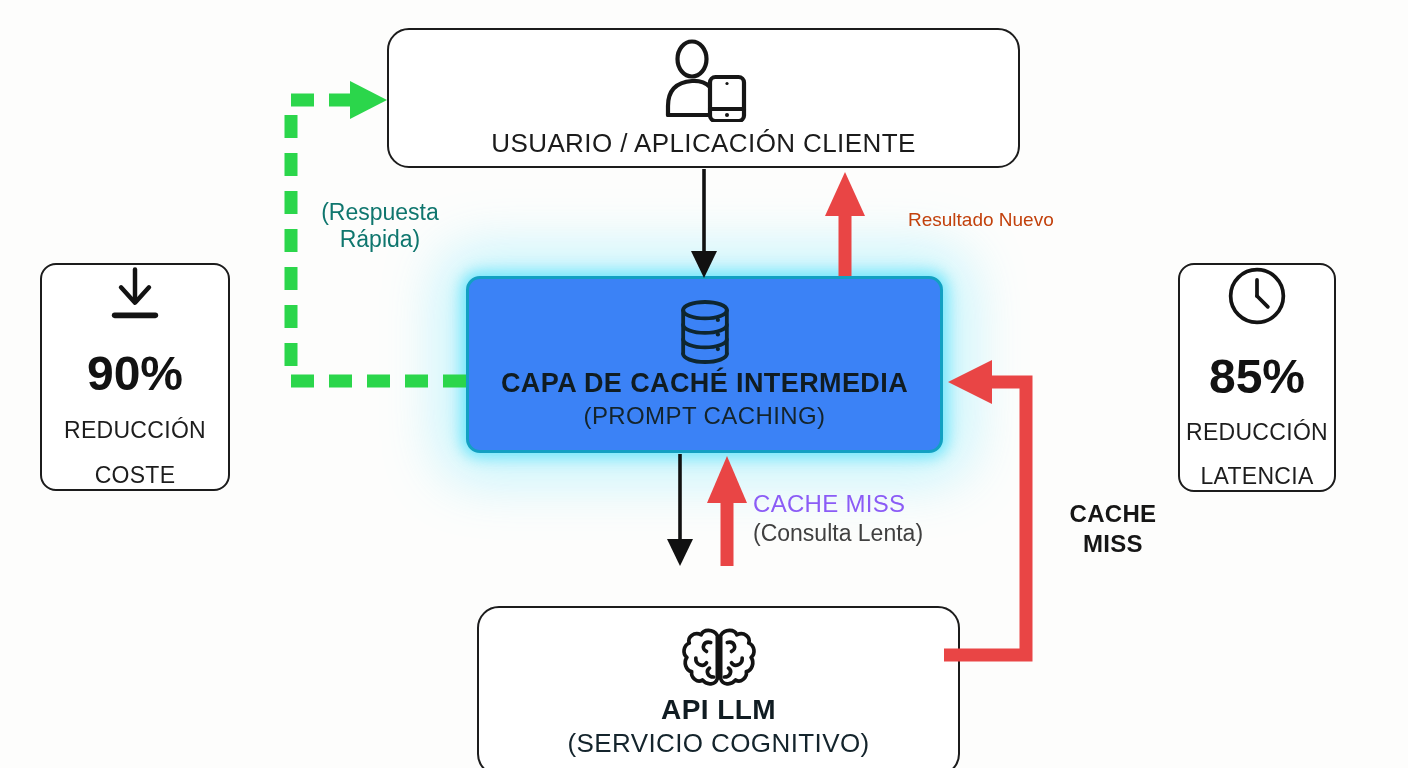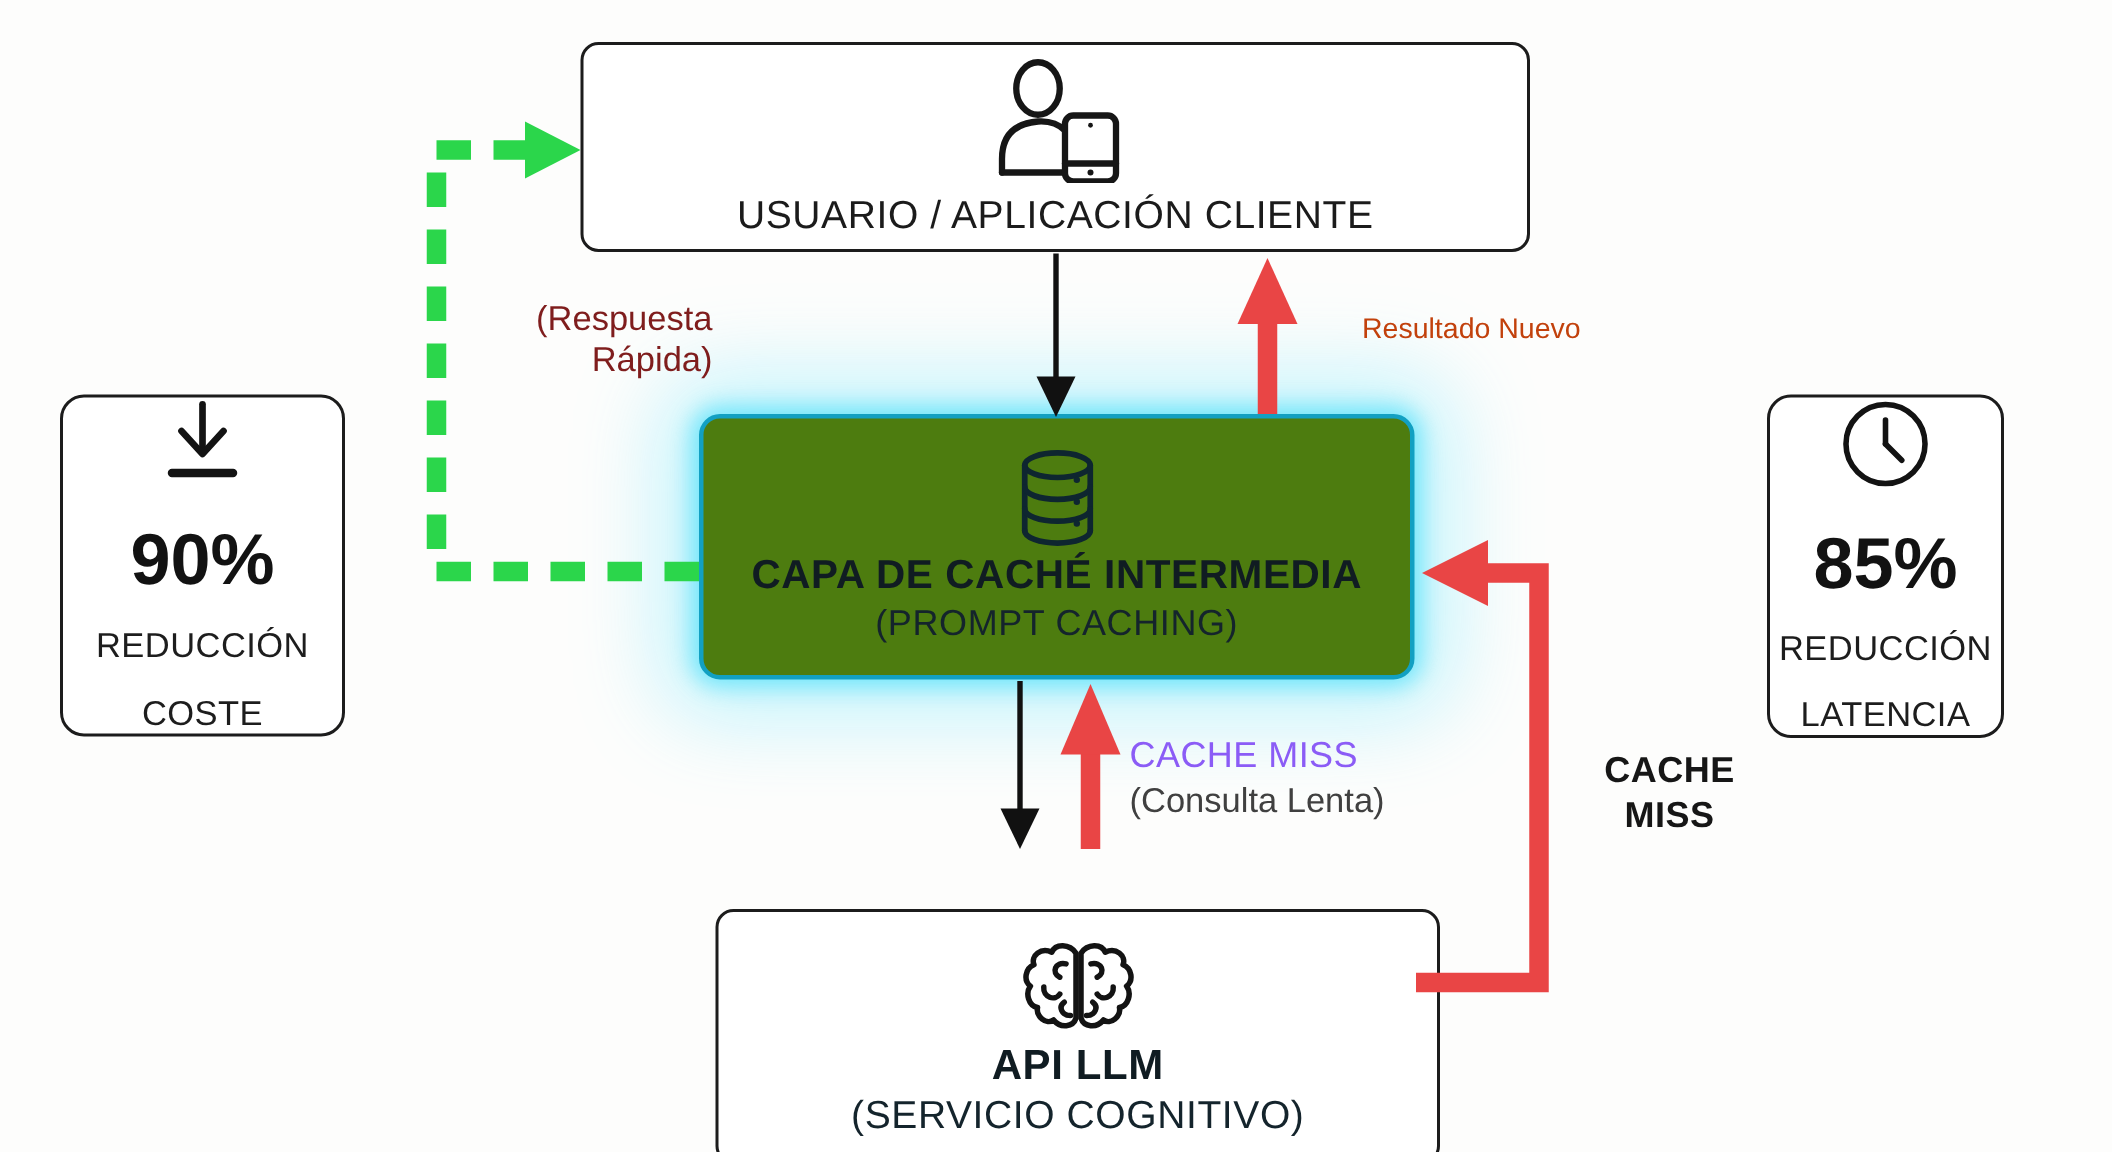--- a/index.html
+++ b/index.html
@@ -4,45 +4,45 @@
 <style>
   html,body{margin:0;padding:0;background:#ffffff;}
   #stage{
     position:relative;width:1408px;height:768px;overflow:hidden;
     background:#fdfdfc;
     font-family:"Liberation Sans", sans-serif;
     color:#191919;
   }
   .box{
     position:absolute;background:#ffffff;border:2.5px solid #1c1c1c;
-    border-radius:12px;display:flex;flex-direction:column;
+    border-radius:22px;display:flex;flex-direction:column;
     align-items:center;justify-content:center;text-align:center;
     box-sizing:border-box;
   }
   .node-label{font-size:26px;font-weight:500;letter-spacing:.4px;color:#1b1b1b;}
   .node-title{font-size:27px;font-weight:700;letter-spacing:.4px;color:#101c22;}
   .node-sub{font-size:24px;font-weight:500;letter-spacing:.4px;color:#14242c;}
   #user-box{left:387px;top:28px;width:633px;height:140px;gap:6px;}
   #cache-box{
     left:466px;top:276px;width:477px;height:177px;border-radius:14px;
-    border:3px solid #12a0c2;background:#4d7c0f;gap:3px;
+    border:3px solid #12a0c2;background:#3b82f6;gap:3px;
     box-shadow:0 0 14px 5px rgba(85,226,250,.75), 0 0 55px 26px rgba(180,241,252,.8);
   }
   #api-box{left:477px;top:568px;width:483px;height:170px;gap:2px;margin-top:38px;}
   .stat-box{border-width:2px;border-radius:16px;gap:2px;justify-content:space-between;}
   #cost-box{left:40px;top:263px;width:190px;height:228px;}
   #latency-box{left:1178px;top:263px;width:158px;height:229px;}
   .stat-value{font-size:48px;font-weight:800;color:#121212;line-height:1.05;}
   .stat-label{font-size:23px;font-weight:500;letter-spacing:.3px;color:#1d1d1d;line-height:1.18;}
   .icon{display:block;}
   #arrows{position:absolute;left:0;top:0;z-index:3;}
   .edge-label{position:absolute;z-index:4;}
   #cache-hit-label{left:285px;top:199px;width:190px;text-align:center;line-height:1.18;}
   #cache-hit-label .t{font-size:24px;font-weight:800;color:#161616;letter-spacing:.3px;}
-  #cache-hit-label .s{font-size:23px;font-weight:400;color:#7f1d1d;text-align:right;}
+  #cache-hit-label .s{font-size:23px;font-weight:400;color:#0f766e;}
   #resultado-label{left:908px;top:209px;font-size:19px;font-weight:400;color:#c2410c;}
   #cache-miss-center-label{left:753px;top:489px;line-height:1.25;}
   #cache-miss-center-label .t{font-size:24px;font-weight:400;color:#8b5cf6;letter-spacing:.3px;}
   #cache-miss-center-label .s{font-size:23px;font-weight:400;color:#404040;}
   #cache-miss-right-label{left:1058px;top:487px;width:110px;text-align:center;line-height:1.23;
     font-size:24px;font-weight:800;color:#161616;letter-spacing:.3px;margin-top:12px;}
   .z2{position:absolute;z-index:2;}
 </style>
 </head>
 <body>

